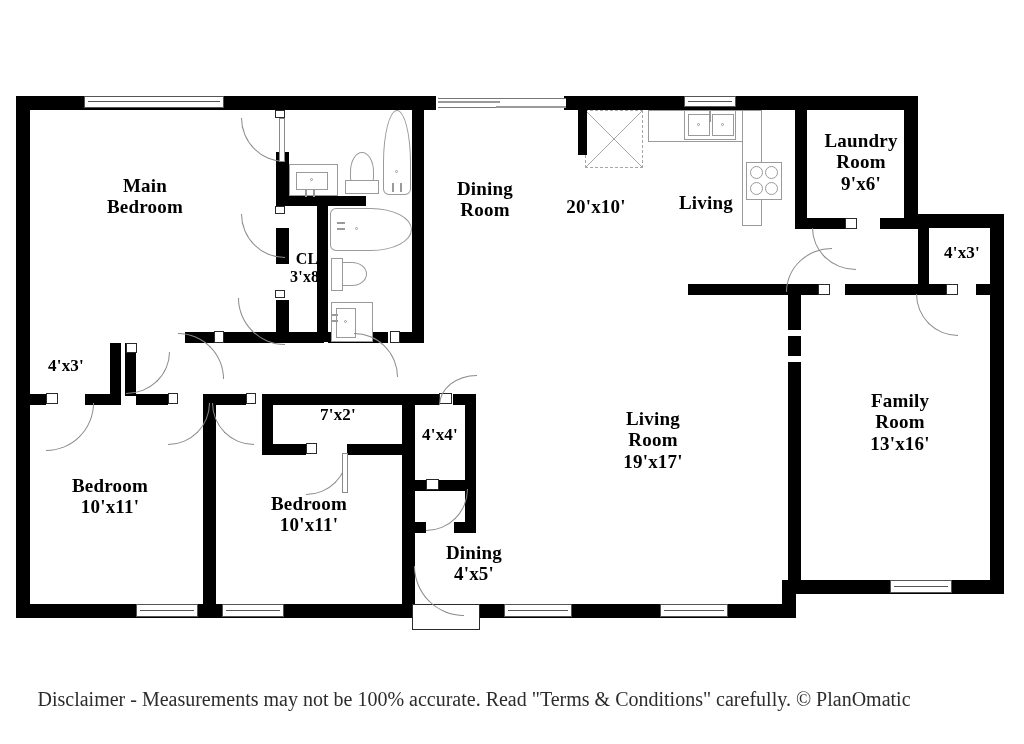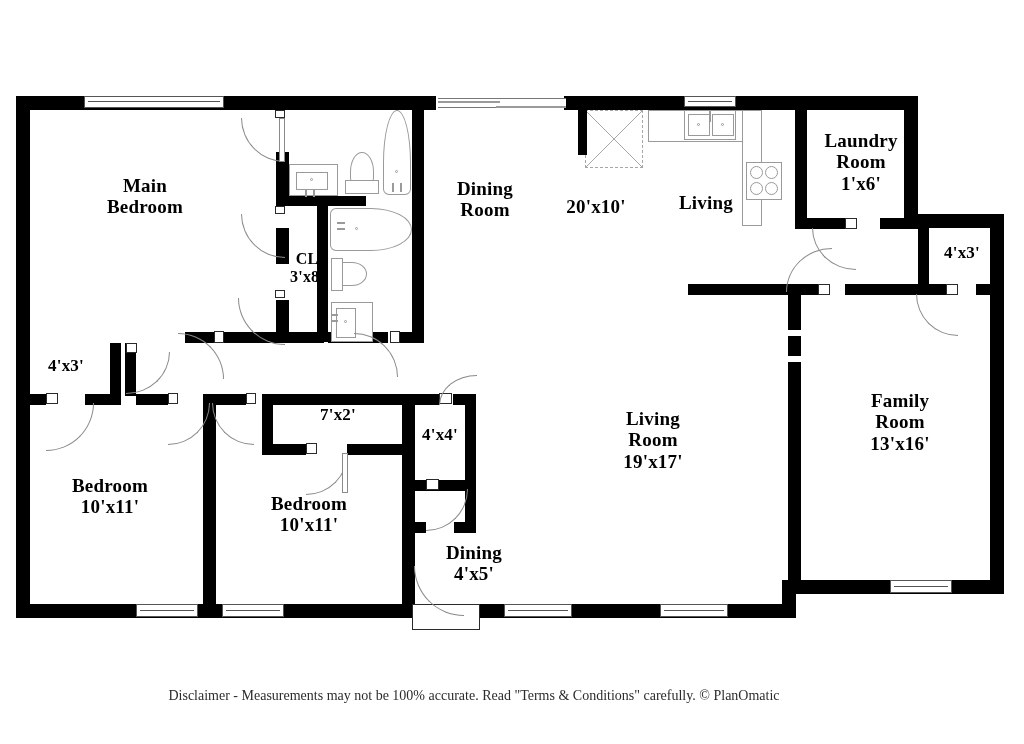--- a/index.html
+++ b/index.html
@@ -106,21 +106,21 @@
     border: 1px dashed #a6a6a6;
     background: #ffffff;
   }
   .fridge svg { position:absolute; left:0; top:0; }
   #disclaimer {
     position: absolute;
     left: 0;
     top: 688px;
     width: 948px;
     text-align: center;
-    font-size: 14px;
+    font-size: 20px;
     color: #2c2c2c;
     font-family: "Liberation Serif", "DejaVu Serif", serif;
   }
   .slider {
     position: absolute;
     border-top: 1px solid #777;
     border-bottom: 1px solid #777;
     background: #fff;
   }
 </style>
@@ -338,21 +338,21 @@
       <div>20'x10'</div>
     </div>
 
     <div class="label lg" style="left:652px; top:192px; width:108px;">
       <div>Living</div>
     </div>
 
     <div class="label lg" style="left:806px; top:130px; width:110px;">
       <div>Laundry</div>
       <div>Room</div>
-      <div>1'x6'</div>
+      <div>9'x6'</div>
     </div>
 
     <div class="label md" style="left:926px; top:243px; width:72px;">
       <div>4'x3'</div>
     </div>
 
     <div class="label lg" style="left:835px; top:390px; width:130px;">
       <div>Family</div>
       <div>Room</div>
       <div>13'x16'</div>

